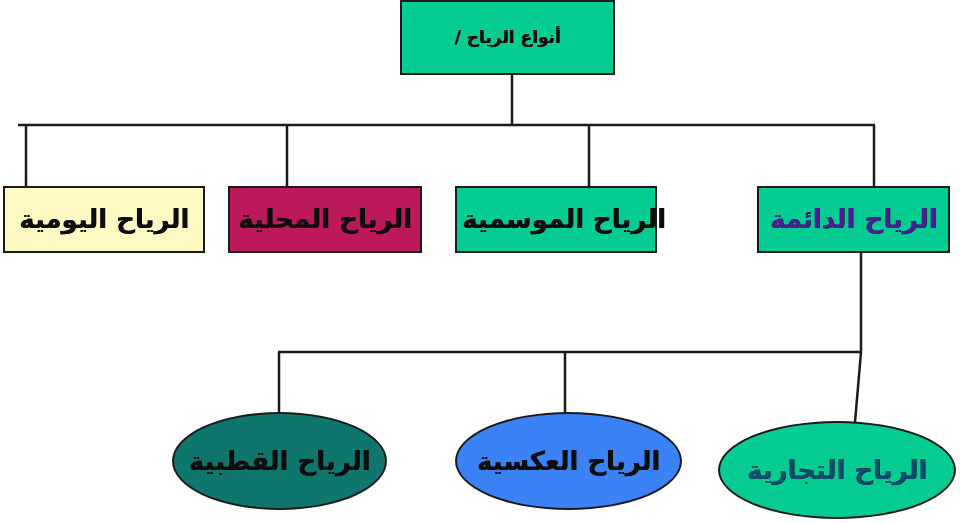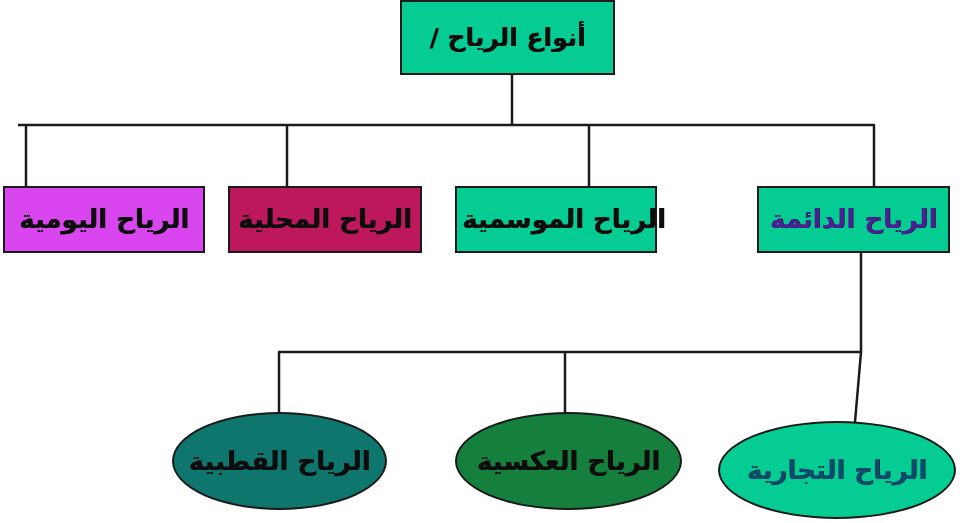--- a/index.html
+++ b/index.html
@@ -37,21 +37,21 @@
     direction: rtl;
     unicode-bidi: bidi-override;
     color: #0d0d0d;
     font-weight: 700;
     line-height: 1.1;
     white-space: nowrap;
     letter-spacing: 0px;
     text-shadow: 0.5px 0 0 #0d0d0d;
   }
 
-  .title-node .node-label { font-size: 25px; }
+  .title-node .node-label { font-size: 17px; }
   .lvl2-node .node-label  { font-size: 26px; }
   .leaf-node .node-label  { font-size: 26px; }
 
   
   .connector-layer {
     position: absolute;
     left: 0;
     top: 0;
     width: 960px;
     height: 523px;
@@ -81,41 +81,41 @@
 
     <line x1="279" y1="352" x2="279" y2="416" stroke="#1a1a1a" stroke-width="2.5"></line>
     <line x1="565" y1="352" x2="565" y2="416" stroke="#1a1a1a" stroke-width="2.5"></line>
     <line x1="861" y1="352" x2="855" y2="422" stroke="#1a1a1a" stroke-width="2.5"></line>
   </svg>
 
   <div class="node rect title-node" style="left: 400px; top: 0px; width: 215px; height: 75px; background: rgb(5, 204, 146); border-color: rgb(26, 26, 26);">
     <span class="node-label" style="color: rgb(13, 13, 13); text-shadow: rgb(13, 13, 13) 0.5px 0px 0px;">أنواع الرياح /</span>
   </div>
 
-  <div class="node rect lvl2-node" style="left: 3px; top: 186px; width: 202px; height: 67px; background: #d946ef; border-color: rgb(26, 26, 26);">
+  <div class="node rect lvl2-node" style="left: 3px; top: 186px; width: 202px; height: 67px; background: #fef9c3; border-color: rgb(26, 26, 26);">
     <span class="node-label" style="color: rgb(13, 13, 13); text-shadow: rgb(13, 13, 13) 0.5px 0px 0px;">الرياح اليومية</span>
   </div>
 
   <div class="node rect lvl2-node" style="left: 228px; top: 186px; width: 194px; height: 67px; background: #be185d; border-color: rgb(26, 26, 26);">
     <span class="node-label" style="color: rgb(13, 13, 13); text-shadow: rgb(13, 13, 13) 0.5px 0px 0px;">الرياح المحلية</span>
   </div>
 
   <div class="node rect lvl2-node" style="left: 455px; top: 186px; width: 202px; height: 67px; background: rgb(5, 204, 146); border-color: rgb(26, 26, 26); padding-left: 16px;">
     <span class="node-label" style="color: rgb(13, 13, 13); text-shadow: rgb(13, 13, 13) 0.5px 0px 0px;">الرياح الموسمية</span>
   </div>
 
   <div class="node rect lvl2-node" style="left: 757px; top: 186px; width: 193px; height: 67px; background: rgb(5, 204, 146); border-color: rgb(26, 26, 26);">
     <span class="node-label" style="color: #4c1d95; text-shadow: rgb(13, 13, 13) 0.5px 0px 0px;">الرياح الدائمة</span>
   </div>
 
   <div class="node ellipse leaf-node" style="left: 172px; top: 412px; width: 215px; height: 98px; background: #0f766e; border-color: rgb(26, 26, 26);">
     <span class="node-label" style="color: rgb(13, 13, 13); text-shadow: rgb(13, 13, 13) 0.5px 0px 0px;">الرياح القطبية</span>
   </div>
 
-  <div class="node ellipse leaf-node" style="left: 455px; top: 412px; width: 227px; height: 98px; background: #15803d; border-color: rgb(26, 26, 26);">
+  <div class="node ellipse leaf-node" style="left: 455px; top: 412px; width: 227px; height: 98px; background: #3b82f6; border-color: rgb(26, 26, 26);">
     <span class="node-label" style="color: rgb(13, 13, 13); text-shadow: rgb(13, 13, 13) 0.5px 0px 0px;">الرياح العكسية</span>
   </div>
 
   <div class="node ellipse leaf-node" style="left: 718px; top: 421px; width: 238px; height: 98px; background: rgb(5, 204, 146); border-color: rgb(26, 26, 26);">
     <span class="node-label" style="color: #0c4a6e; text-shadow: rgb(13, 13, 13) 0.5px 0px 0px;">الرياح التجارية</span>
   </div>
 
 </div>
 
 </body></html>

